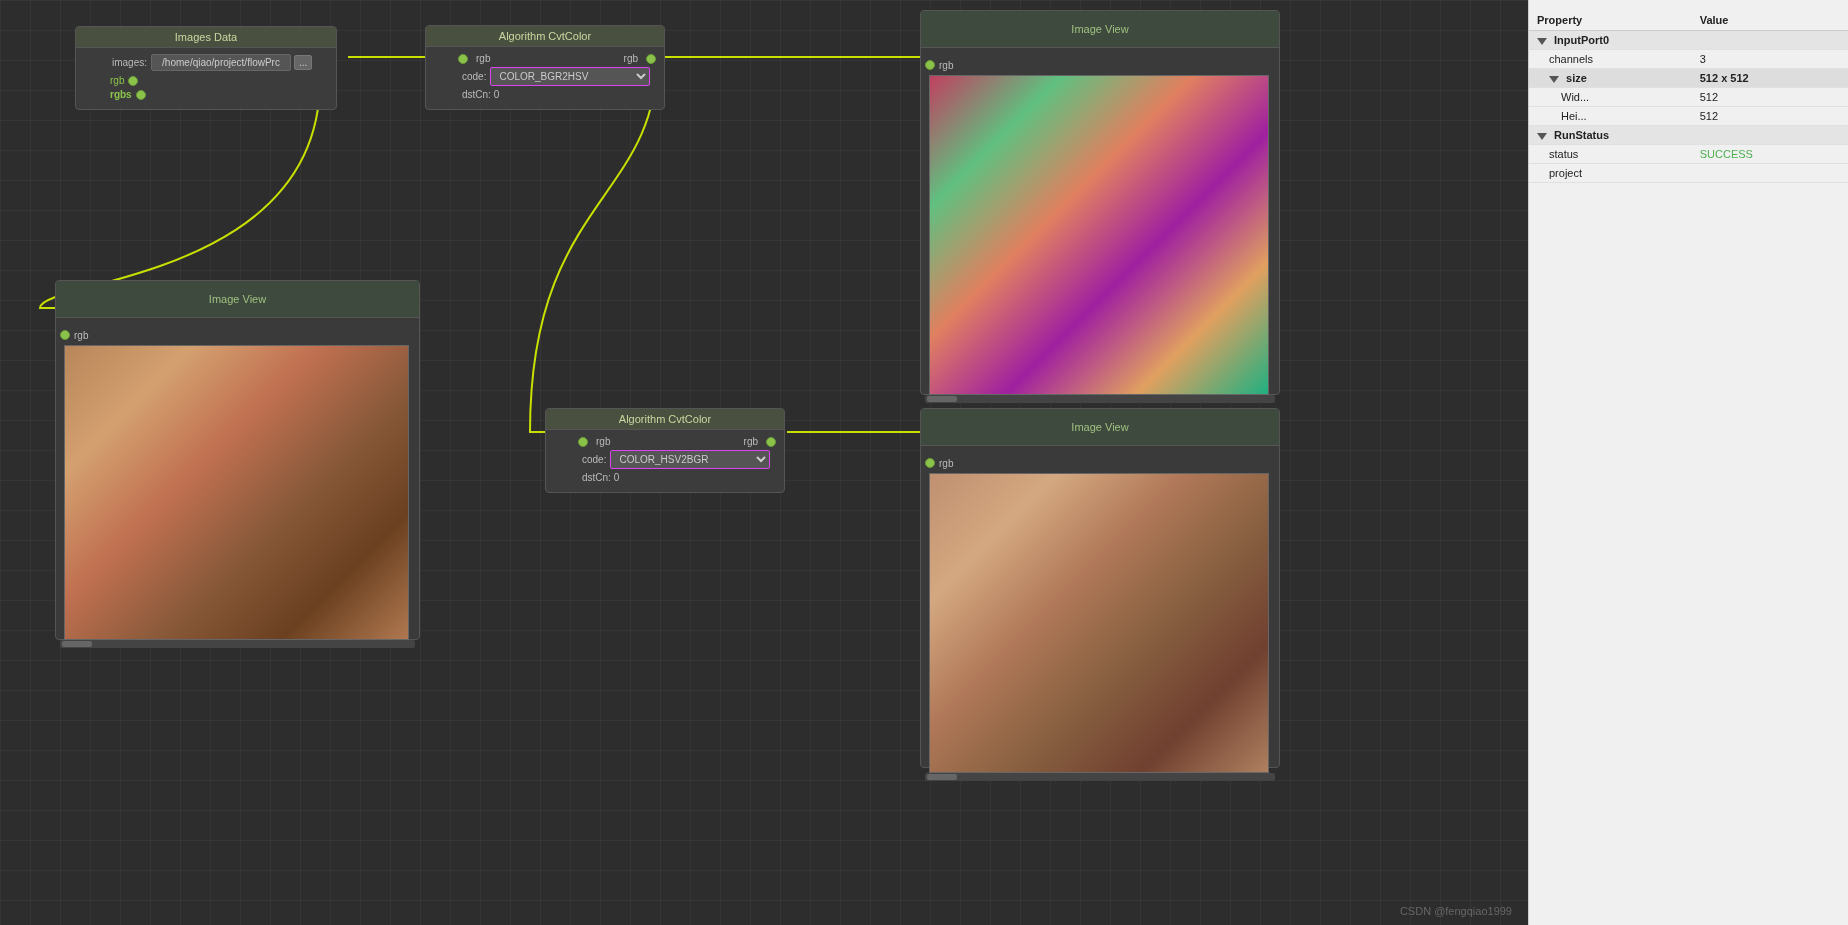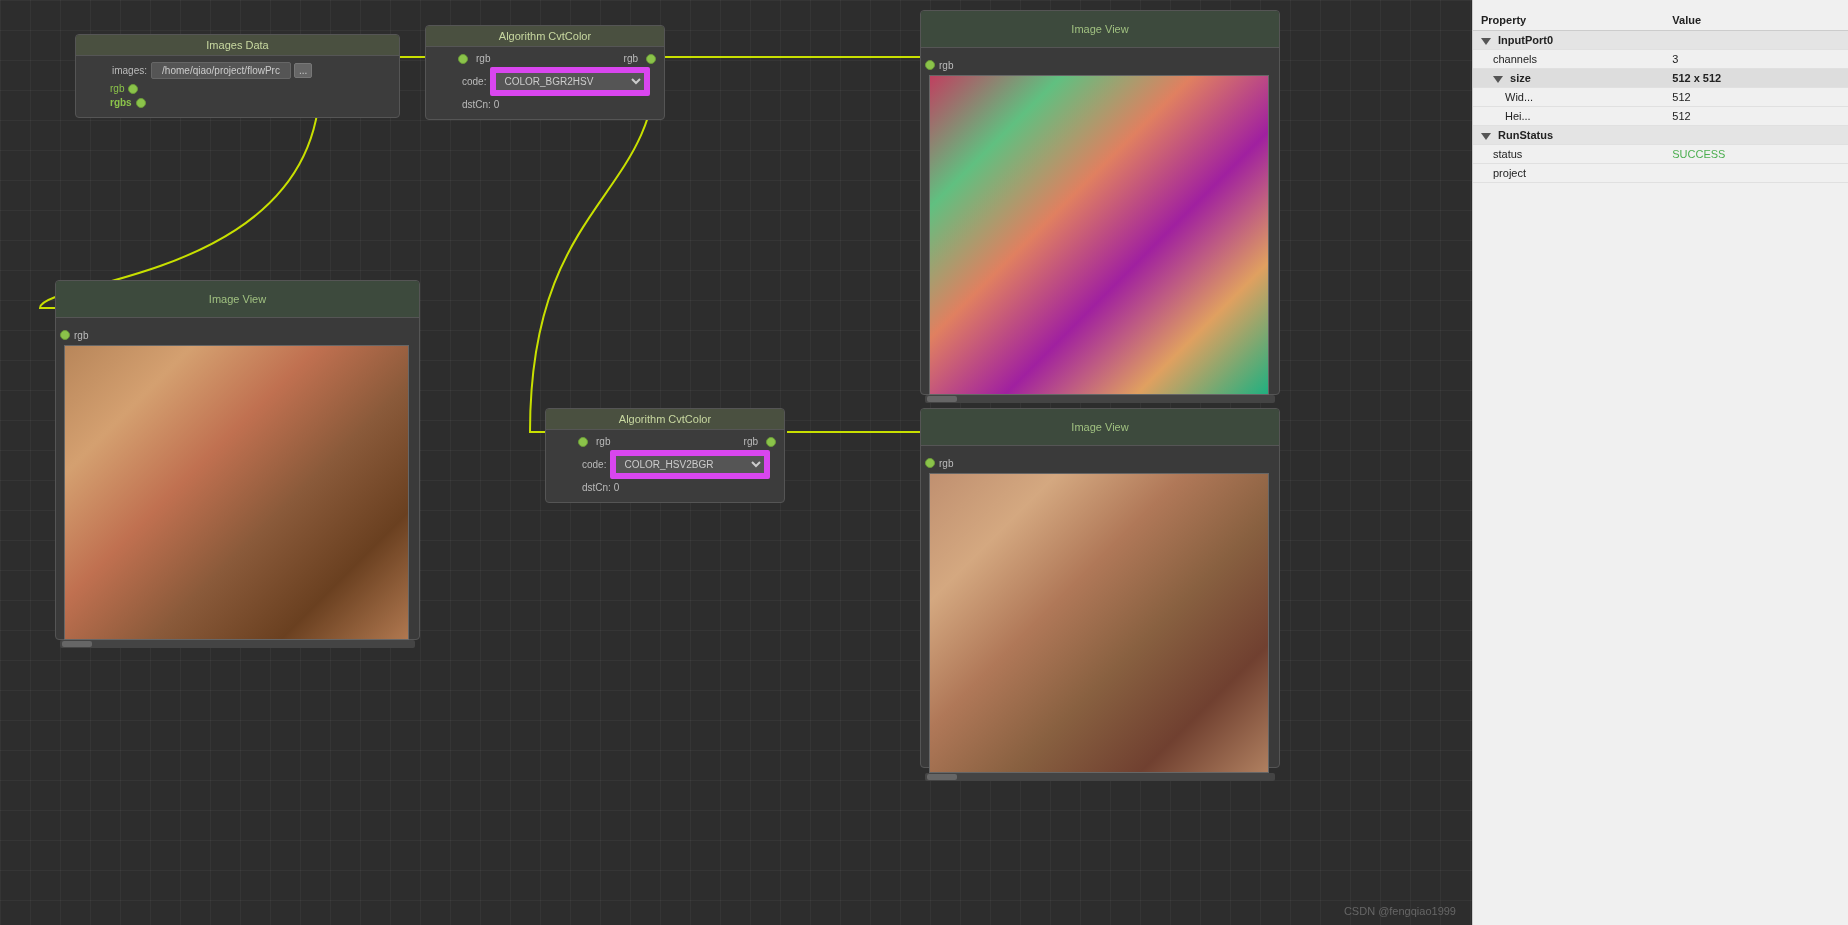--- a/index.html
+++ b/index.html
@@ -21,21 +21,21 @@
       background-color: #2d2d2d;
       background-image:
         linear-gradient(rgba(255,255,255,0.04) 1px, transparent 1px),
         linear-gradient(90deg, rgba(255,255,255,0.04) 1px, transparent 1px);
       background-size: 30px 30px;
       overflow: hidden;
     }
 
     
     #right-panel {
-      width: 376px;
+      width: 320px;
       background: #f0f0f0;
       border-left: 1px solid #ccc;
       display: flex;
       flex-direction: column;
       color: #222;
     }
 
     #property-table {
       width: 100%;
       border-collapse: collapse;
@@ -114,21 +114,21 @@
       border: 1px solid #666;
       color: #ccc;
       font-size: 10px;
       padding: 2px 4px;
       border-radius: 2px;
       width: 140px;
       text-align: center;
     }
     .node-select {
       background: #555;
-      border: 6px solid #d946ef;
+      border: 1px solid #d946ef;
       color: #ccc;
       font-size: 10px;
       padding: 2px 4px;
       border-radius: 2px;
       width: 160px;
     }
     .small-btn {
       background: #666;
       border: 1px solid #777;
       color: #ccc;
@@ -211,21 +211,21 @@
 
     <path d="M 657 57 C 790 57, 790 57, 920 57" stroke="#c8e000" stroke-width="2" fill="none"></path>
 
     <path d="M 320 80 C 320 280, 40 280, 40 308 L 55 308" stroke="#c8e000" stroke-width="2" fill="none"></path>
 
     <path d="M 657 57 C 657 200, 530 200, 530 432 L 545 432" stroke="#c8e000" stroke-width="2" fill="none"></path>
 
     <path d="M 787 432 C 855 432, 855 432, 920 432" stroke="#c8e000" stroke-width="2" fill="none"></path>
   </svg>
 
-  <div class="node" style="left:75px; top:34px; width:325px;">
+  <div class="node" style="left:75px; top:26px; width:262px;">
     <div class="node-header">Images Data</div>
     <div class="node-body">
       <div class="node-row">
         <span class="port-label">images:</span>
         <input class="node-input" value="/home/qiao/project/flowPrc" style="">
         <button class="small-btn">...</button>
       </div>
       <div class="node-row" style="margin-top:4px;">
         <span style="color:#8bc34a; font-size:10px; margin-left:2px;">rgb</span>
         <span class="port" style="margin-left:4px;"></span>

